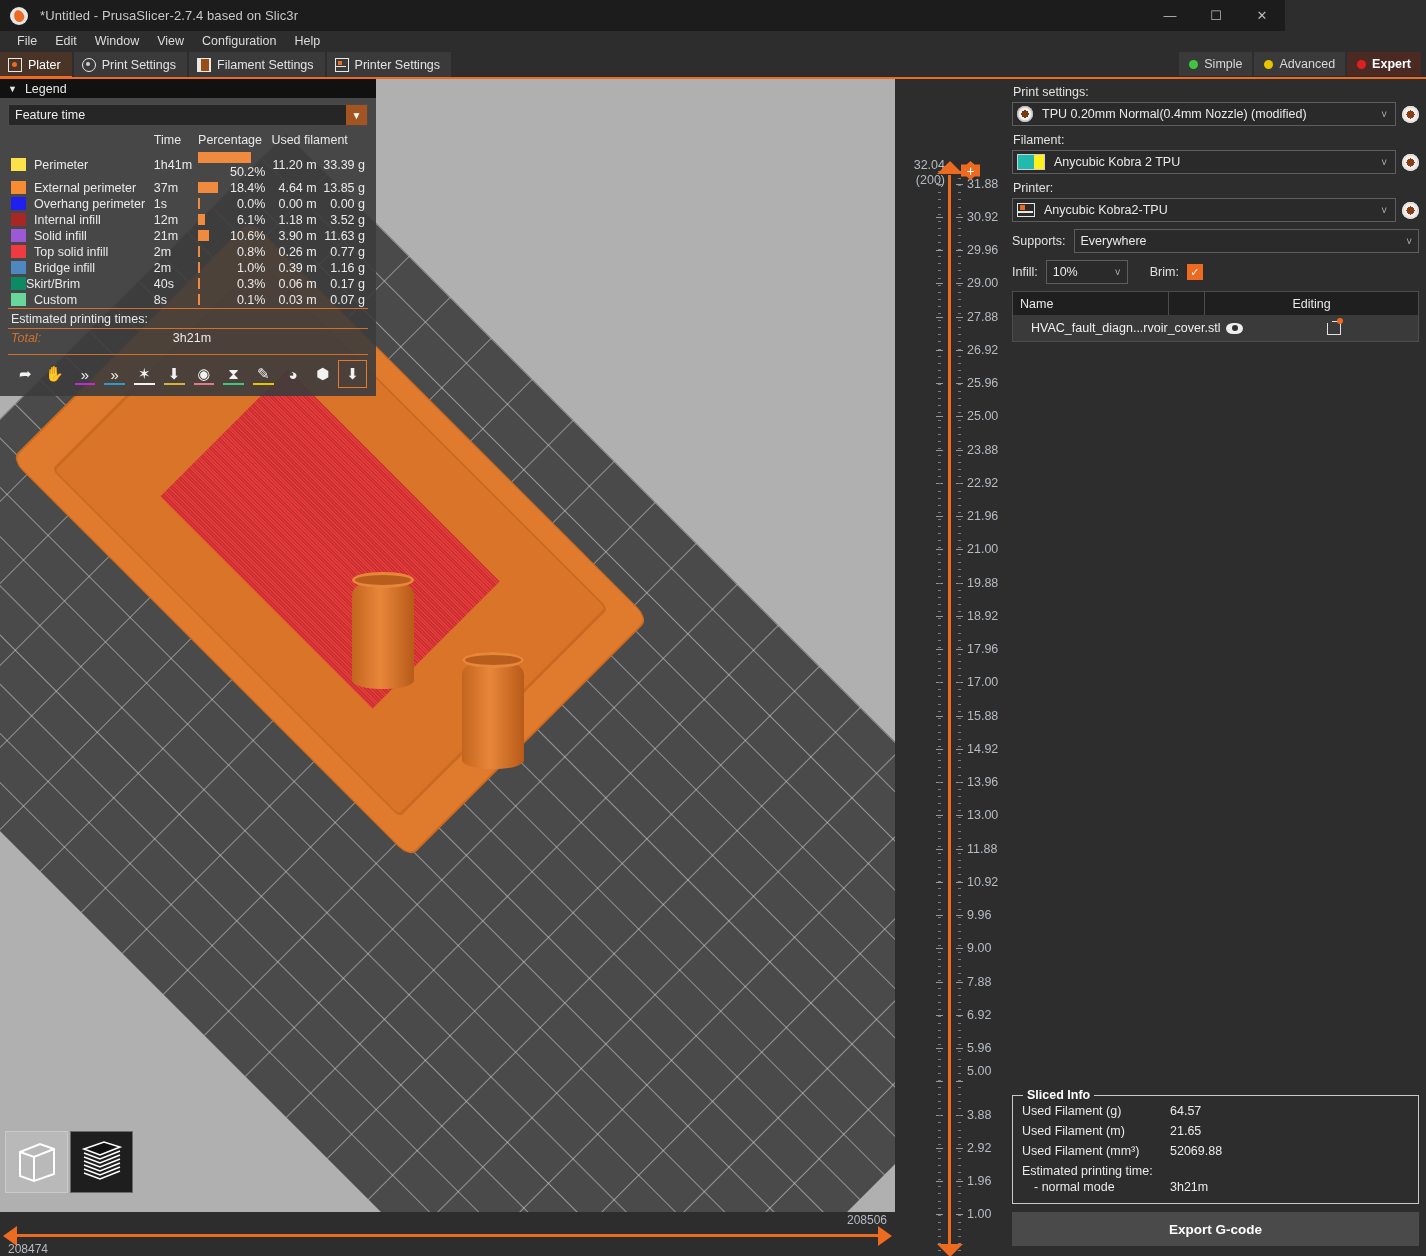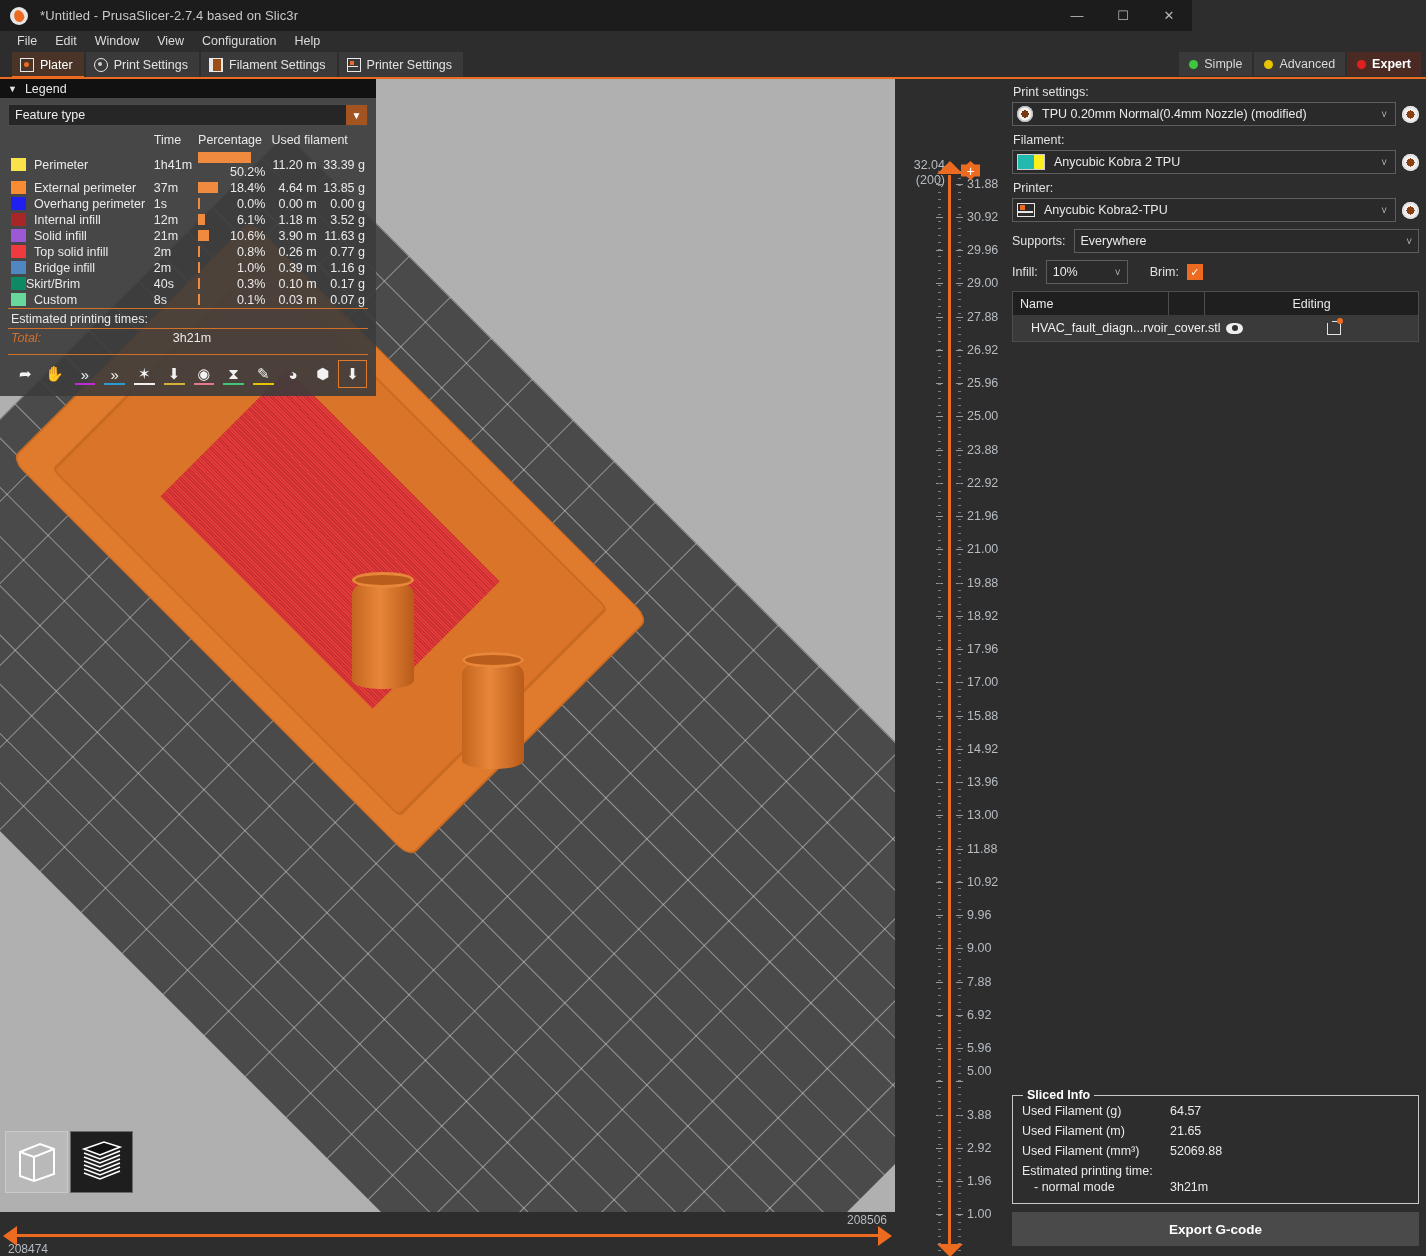--- a/index.html
+++ b/index.html
@@ -7,21 +7,21 @@
     width: 1426px; height: 1256px;
     background: #1e1e1e;
     font-family: "Liberation Sans", sans-serif;
     overflow: hidden;
     -webkit-font-smoothing: antialiased;
   }
   #app { position: relative; width: 1426px; height: 1256px; background: #2d2d2d; }
 
   
   .titlebar {
-    position: absolute; left:0; top:0; width:1192px; height:31px;
+    position: absolute; left:0; top:0; width:1285px; height:31px;
     background:#1c1c1c; display:flex; align-items:center;
   }
   .title-logo {
     width:18px; height:18px; margin-left:10px; border-radius:50%;
     background:#e6e6e6; position:relative; flex:none;
   }
   .title-logo::after{
     content:""; position:absolute; left:4px; top:3px; width:10px; height:12px;
     background:#ed6b21; border-radius:50% 50% 50% 50%/60% 60% 40% 40%;
     transform: rotate(-20deg);
@@ -47,21 +47,21 @@
   
   .tabbar {
     position:absolute; left:0; top:51px; width:1426px; height:26px;
     background:#2d2d2d; display:flex; align-items:flex-end;
   }
   .tab {
     height:25px; display:flex; align-items:center; gap:6px;
     padding:0 11px 0 8px; background:#3a3a3a; color:#e3e3e3; font-size:12.5px;
     margin-right:2px; cursor:default; position:relative;
   }
-  .tab.active { background:#4a3428; color:#fff;margin-left:12px; }
+  .tab.active { background:#4a3428; color:#fff; }
   .tab.active::after{
     content:""; position:absolute; left:0; bottom:-1px; width:100%; height:2px; background:#ed6b21;
   }
   .tab-ico { width:14px; height:14px; flex:none; position:relative; }
   .ico-plater { border:1.6px solid #e8e8e8; }
   .ico-plater::after{ content:""; position:absolute; left:3px; top:3px; width:5px;height:5px;border-radius:50%;background:#ed6b21;}
   .ico-print { border:1.6px solid #e8e8e8; border-radius:50%; }
   .ico-print::after{content:"";position:absolute;left:3.5px;top:3.5px;width:4px;height:4px;border-radius:50%;background:#cfcfcf;}
   .ico-filament { border:1.6px solid #e8e8e8; background:linear-gradient(90deg,#e8e8e8 0 3px,#9b4d16 3px 11px,#e8e8e8 11px 100%); }
   .ico-printer { border:1.6px solid #e8e8e8; }
@@ -397,21 +397,21 @@
     </div>
   </div>
 
   <div class="legend">
     <div class="legend-header">
       <span class="legend-caret">▼</span>
       <span>Legend</span>
     </div>
     <div class="legend-body">
       <div class="combo">
-        <span>Feature type</span>
+        <span>Feature time</span>
         <span class="combo-arrow">▼</span>
       </div>
 
       <table class="legend-table">
         <thead>
           <tr>
             <th style="width:160px"></th>
             <th>Time</th>
             <th class="pctcell">Percentage</th>
             <th colspan="2">Used filament</th>
@@ -464,21 +464,21 @@
               <td><span class="sw" style="background:#4f88c0"></span><span style="padding-left:8px">Bridge infill</span></td>
               <td>2m</td>
               <td class="pctcell"><span class="pctbar" style="width:2px"></span><span style="float:right">1.0%</span></td>
               <td class="num" style="width:58px">0.39 m</td>
               <td class="num" style="width:52px">1.16 g</td>
             </tr>
             <tr>
               <td><span class="sw" style="background:#0c8a63"></span><span style="padding-left:0">Skirt/Brim</span></td>
               <td>40s</td>
               <td class="pctcell"><span class="pctbar" style="width:2px"></span><span style="float:right">0.3%</span></td>
-              <td class="num" style="width:58px">0.10 m</td>
+              <td class="num" style="width:58px">0.06 m</td>
               <td class="num" style="width:52px">0.17 g</td>
             </tr>
             <tr>
               <td><span class="sw" style="background:#67d79b"></span><span style="padding-left:8px">Custom</span></td>
               <td>8s</td>
               <td class="pctcell"><span class="pctbar" style="width:2px"></span><span style="float:right">0.1%</span></td>
               <td class="num" style="width:58px">0.03 m</td>
               <td class="num" style="width:52px">0.07 g</td>
             </tr>
           </tbody>

